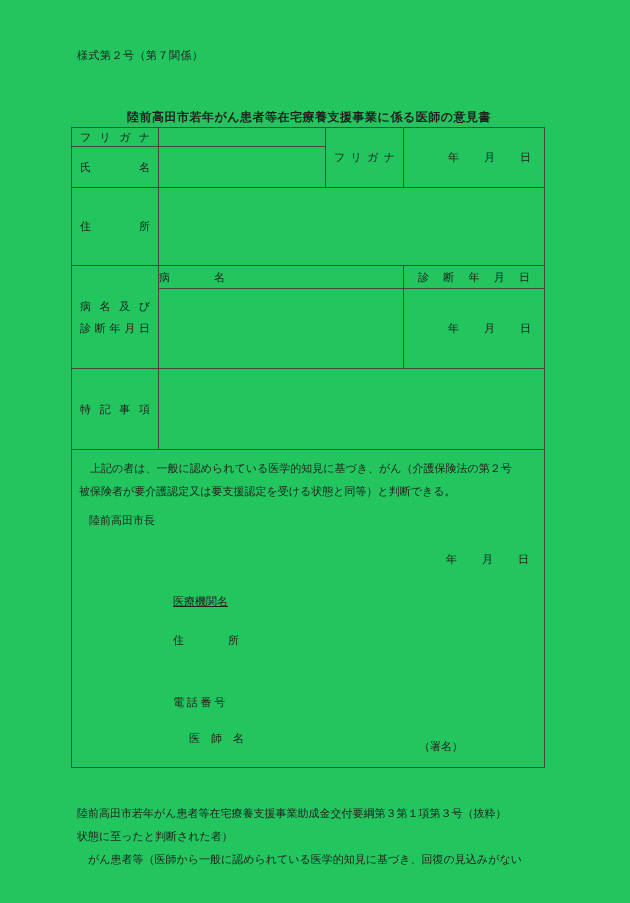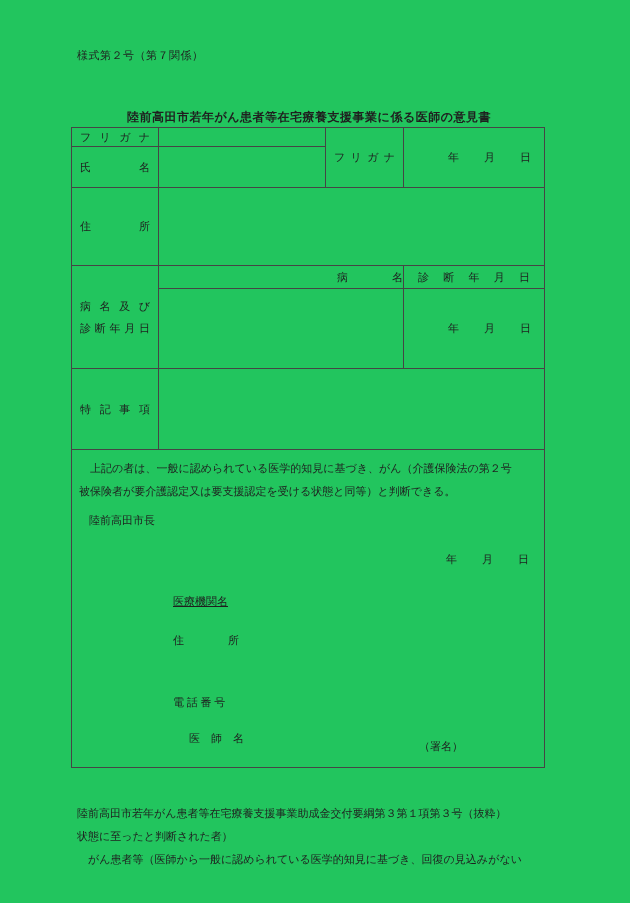--- a/index.html
+++ b/index.html
@@ -23,21 +23,21 @@
   }
   .form-table td{
     border:1px solid #454545;
     padding:0;
     font-size:11px;
     vertical-align:middle;
     overflow:hidden;
   }
   td.jl{text-align:justify;text-align-last:justify;padding:0 8px;}
   .jline{text-align:justify;text-align-last:justify;line-height:22px;}
-  .hdr-c{text-align:right;}
+  .hdr-c{text-align:left;}
   .ymd{text-align:right;padding-right:12px !important;letter-spacing:1px;}
   .stmt-cell{position:relative;vertical-align:top !important;}
   .stmt{padding:7px 8px 0 7px;line-height:23px;}
   .mayor{position:absolute;left:17px;top:63px;}
   .stmt-date{position:absolute;right:14px;top:102px;letter-spacing:1px;}
   .org-name{position:absolute;left:101px;top:144px;text-decoration:underline;}
   .org-addr{position:absolute;left:101px;top:183px;}
   .org-phone{position:absolute;left:101px;top:245px;}
   .doctor{position:absolute;left:101px;top:281px;margin-left:16px;}
   .sig-note{position:absolute;left:347px;top:281px;margin-top:8px;}

